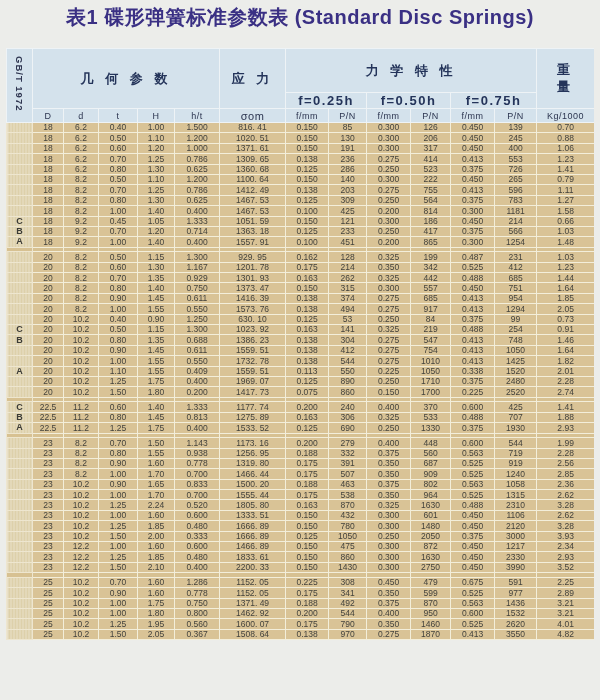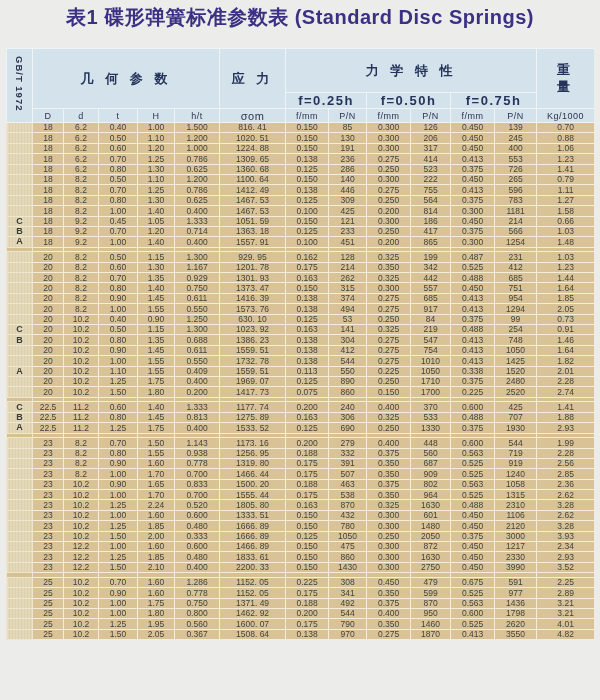--- a/index.html
+++ b/index.html
@@ -139,21 +139,21 @@
             <td>245</td>
             <td>0.88</td>
           </tr>
           <tr>
             <td class="lbl"></td>
             <td>18</td>
             <td>6.2</td>
             <td>0.60</td>
             <td>1.20</td>
             <td>1.000</td>
-            <td>1224. 88</td>
+            <td>1371. 61</td>
             <td>0.150</td>
             <td>191</td>
             <td>0.300</td>
             <td>317</td>
             <td>0.450</td>
             <td>400</td>
             <td>1.06</td>
           </tr>
           <tr>
             <td class="lbl"></td>
@@ -205,21 +205,21 @@
           </tr>
           <tr>
             <td class="lbl"></td>
             <td>18</td>
             <td>8.2</td>
             <td>0.70</td>
             <td>1.25</td>
             <td>0.786</td>
             <td>1412. 49</td>
             <td>0.138</td>
-            <td>446</td>
+            <td>203</td>
             <td>0.275</td>
             <td>755</td>
             <td>0.413</td>
             <td>596</td>
             <td>1.11</td>
           </tr>
           <tr>
             <td class="lbl"></td>
             <td>18</td>
             <td>8.2</td>
@@ -897,21 +897,21 @@
             <td>10.2</td>
             <td>1.00</td>
             <td>1.80</td>
             <td>0.800</td>
             <td>1462. 92</td>
             <td>0.200</td>
             <td>544</td>
             <td>0.400</td>
             <td>950</td>
             <td>0.600</td>
-            <td>1798</td>
+            <td>1532</td>
             <td>3.21</td>
           </tr>
           <tr>
             <td class="lbl"></td>
             <td>25</td>
             <td>10.2</td>
             <td>1.25</td>
             <td>1.95</td>
             <td>0.560</td>
             <td>1600. 07</td>

